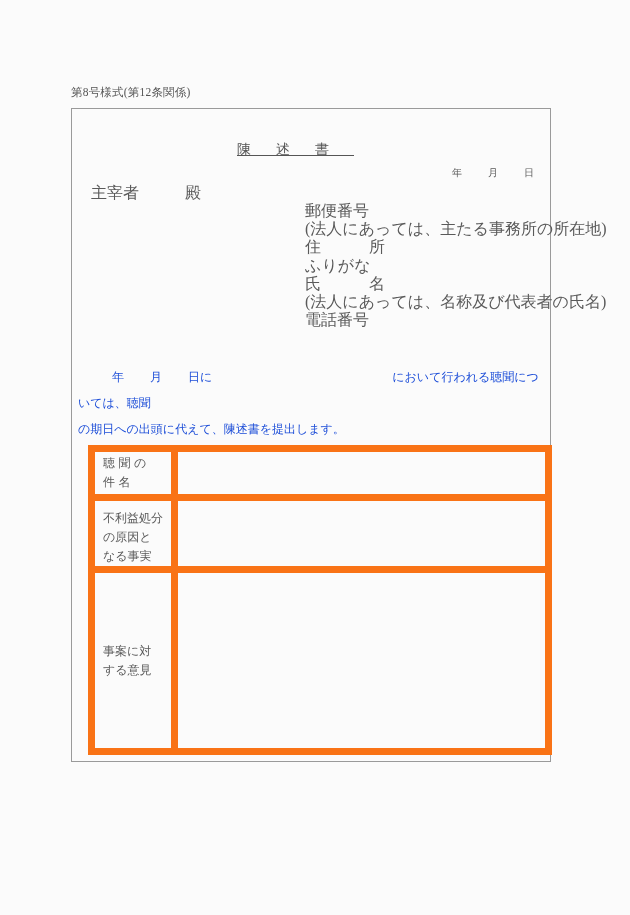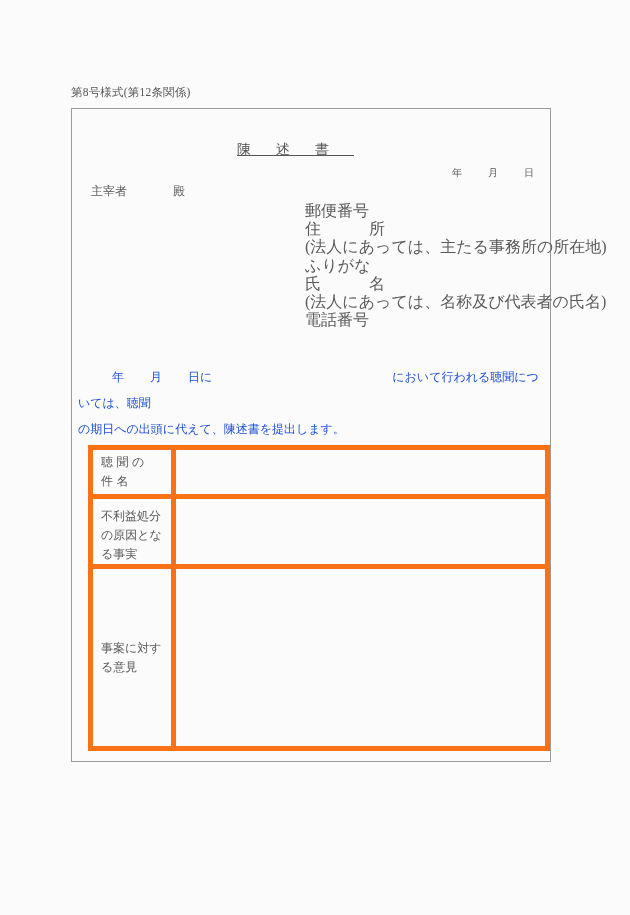--- a/index.html
+++ b/index.html
@@ -71,21 +71,21 @@
     color: #5a5a5a;
     white-space: nowrap;
   }
   .date-line .sp { display: inline-block; width: 26px; }
 
   
   .addressee {
     position: absolute;
     left: 91px;
     top: 183px;
-    font-size: 12px;
+    font-size: 16px;
     color: #5a5a5a;
     white-space: nowrap;
   }
   .addressee .gap { display: inline-block; width: 46px; }
 
   
   .sender-block {
     position: absolute;
     left: 305px;
     top: 202px;
@@ -113,21 +113,21 @@
   
   .form-table {
     position: absolute;
     left: 88px;
     top: 445px;
     width: 457px;
     border-collapse: collapse;
     table-layout: fixed;
   }
   .form-table td {
-    border: 5px solid #f97316;
+    border: 7px solid #f97316;
     font-size: 12px;
     color: #5a5a5a;
     vertical-align: middle;
     padding: 0 8px;
     line-height: 19px;
   }
   .form-table td.label {
     width: 83px;
     box-sizing: border-box;
   }
@@ -158,22 +158,22 @@
   <div class="date-line">
     <span>年</span><span class="sp"></span><span>月</span><span class="sp"></span><span>日</span>
   </div>
 
   <div class="addressee">
     <span>主宰者</span><span class="gap"></span><span>殿</span>
   </div>
 
   <div class="sender-block">
     <div>郵便番号</div>
+    <div>(法人にあっては、主たる事務所の所在地)</div>
     <div>住　　　所</div>
-    <div>(法人にあっては、主たる事務所の所在地)</div>
     <div>ふりがな</div>
     <div>氏　　　名</div>
     <div>(法人にあっては、名称及び代表者の氏名)</div>
     <div>電話番号</div>
   </div>
 
   <div class="body-para">
     <span class="indent"></span><span>年</span><span class="sp"></span><span>月</span><span class="sp"></span><span>日に</span><span class="blank"></span><span>において行われる聴聞については、聴聞</span><br><span>の期日への出頭に代えて、陳述書を提出します。</span>
   </div>
 

